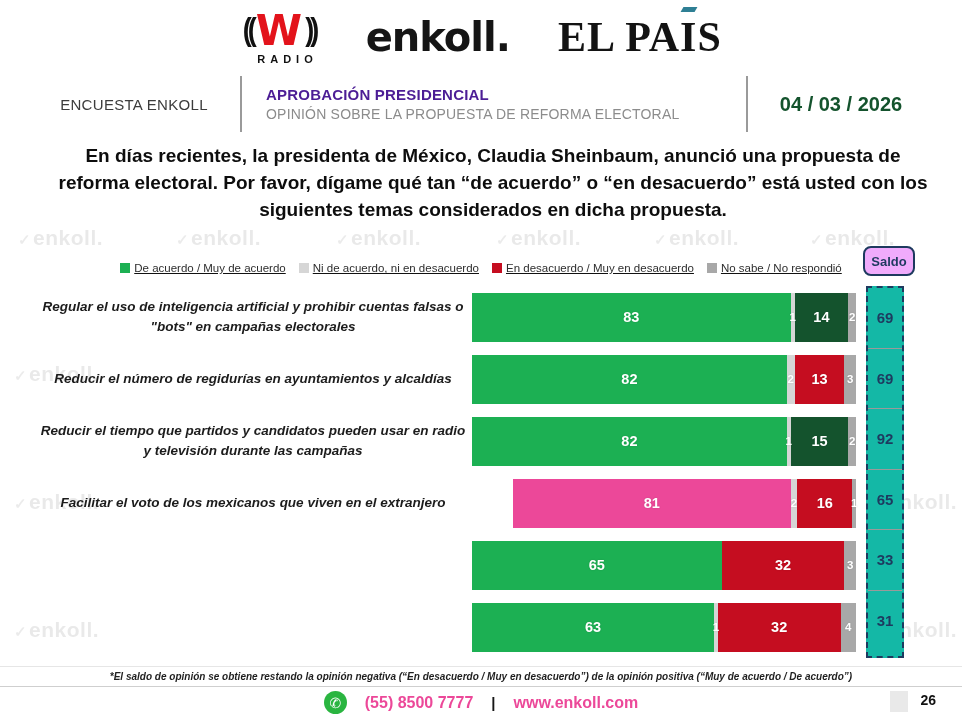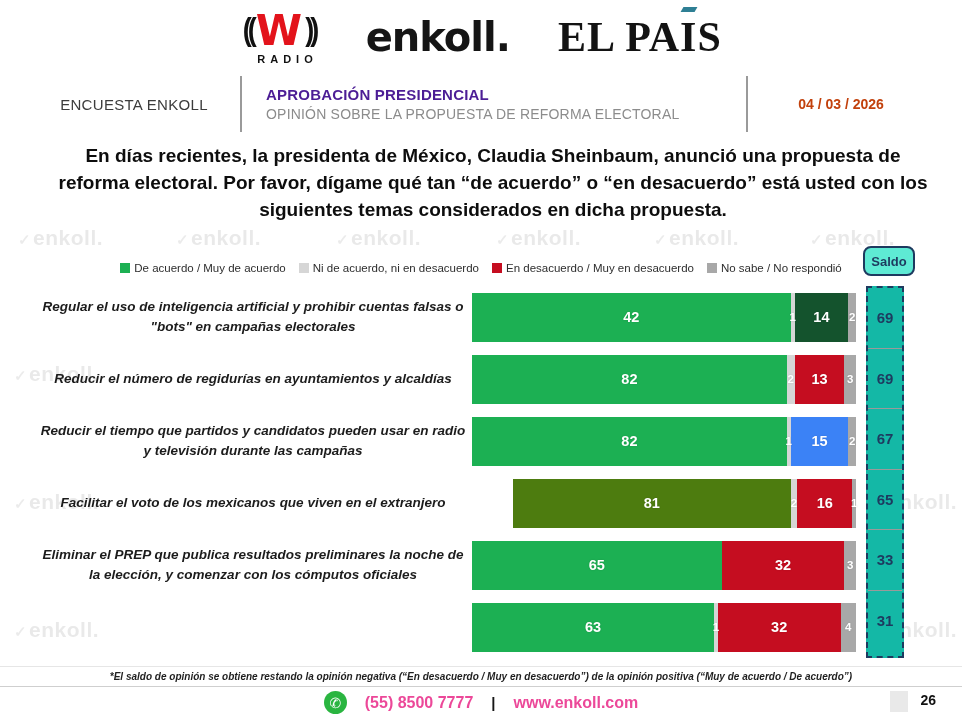--- a/index.html
+++ b/index.html
@@ -24,30 +24,30 @@
   .elpais-logo{font-family:"Liberation Serif",serif;font-size:42px;font-weight:bold;color:#131313;letter-spacing:1px;position:relative;}
   .elpais-logo .iacc{position:relative;}
   .elpais-logo .iacc .acc{position:absolute;top:-7px;left:2px;width:14px;height:5px;background:#2e7f94;transform:skewX(-30deg);}
   
   .titleband{position:absolute;top:76px;left:28px;right:28px;height:56px;display:flex;align-items:stretch;z-index:2;}
   .tb-left{width:212px;display:flex;align-items:center;justify-content:center;font-size:15px;color:#3c3c3c;letter-spacing:.3px;}
   .tb-div{width:2px;background:#9a9a9a;margin:0;}
   .tb-mid{flex:1;display:flex;flex-direction:column;justify-content:center;padding-left:24px;gap:3px;}
   .tb-title{font-size:15px;font-weight:bold;color:#4c1d95;letter-spacing:.2px;}
   .tb-sub{font-size:14px;color:#8c8c8c;letter-spacing:.2px;}
-  .tb-date{width:186px;display:flex;align-items:center;justify-content:center;font-size:14px;font-weight:600;color:#c2410c;}
+  .tb-date{width:186px;display:flex;align-items:center;justify-content:center;font-size:20px;font-weight:600;color:#14532d;}
   
   .question{position:absolute;top:143px;left:0;right:0;text-align:center;z-index:2;margin-left:24px;}
   .question p{margin:0 auto;max-width:884px;font-size:19px;font-weight:bold;color:#0d0d0d;line-height:1.42;}
   
-  .legend{position:absolute;top:262px;left:0;right:0;display:flex;justify-content:center;gap:13px;align-items:center;z-index:2;}
+  .legend{position:absolute;top:262px;left:0;right:0;display:flex;justify-content:center;gap:13px;align-items:center;z-index:2;text-decoration:underline;}
   .legend-item{display:flex;align-items:center;gap:4px;font-size:11.5px;color:#2e2e2e;}
   .legend-sq{width:10px;height:10px;display:inline-block;}
   
-  .saldo-label-box{position:absolute;top:246px;left:863px;width:48px;height:26px;border:2px solid #1e3a5f;border-radius:8px;display:flex;align-items:center;justify-content:center;font-size:13px;font-weight:bold;color:#1e3a5f;background:#5eead4;z-index:3;}
+  .saldo-label-box{position:absolute;top:246px;left:863px;width:48px;height:26px;border:2px solid #1e3a5f;border-radius:8px;display:flex;align-items:center;justify-content:center;font-size:13px;font-weight:bold;color:#1e3a5f;background:#f0abfc;z-index:3;}
   
   .chart{position:absolute;top:286px;left:40px;display:flex;z-index:2;}
   .labels-col{width:432px;}
   .row-label{height:62px;display:flex;align-items:center;justify-content:center;text-align:center;font-size:13.5px;font-weight:bold;font-style:italic;color:#1c1c1c;line-height:1.5;padding-right:6px;box-sizing:border-box;}
   .bars-col{width:384px;}
   .bar-row{height:62px;display:flex;align-items:center;}
   .bar{display:flex;width:100%;height:49px;}
   .seg{display:flex;align-items:center;justify-content:center;overflow:visible;position:relative;}
   .seg-val{color:#fff;font-weight:bold;font-size:14.5px;white-space:nowrap;z-index:1;text-shadow:0 0 2px rgba(0,0,0,.15);}
   .seg-val.small{font-size:11.5px;}
@@ -128,27 +128,26 @@
   </div>
 
 <div class="saldo-label-box">Saldo</div>
 
 <div class="chart">
   <div class="labels-col">
       <div class="row-label">Regular el uso de inteligencia artificial y prohibir cuentas falsas o "bots" en campañas electorales</div>
       <div class="row-label">Reducir el número de regidurías en ayuntamientos y alcaldías</div>
       <div class="row-label">Reducir el tiempo que partidos y candidatos pueden usar en radio y televisión durante las campañas</div>
       <div class="row-label">Facilitar el voto de los mexicanos que viven en el extranjero</div>
-      <div class="row-label">Eliminar el PREP que publica resultados preliminares la noche de la elección, y comenzar con los cómputos oficiales</div>
     </div>
   <div class="bars-col">
       <div class="bar-row">
         <div class="bar">
           <div class="seg" style="width: 83%; background: rgb(28, 176, 83);">
-            <span class="seg-val">42</span>
+            <span class="seg-val">83</span>
           </div>
           <div class="seg" style="width: 1%; background: rgb(214, 214, 214);">
             <span class="seg-val small">1</span>
           </div>
           <div class="seg" style="width: 14%; background: #14532d;">
             <span class="seg-val">14</span>
           </div>
           <div class="seg" style="width: 2%; background: rgb(168, 168, 168);">
             <span class="seg-val small">2</span>
           </div>
@@ -171,31 +170,31 @@
         </div>
       </div>
       <div class="bar-row">
         <div class="bar">
           <div class="seg" style="width: 82%; background: rgb(28, 176, 83);">
             <span class="seg-val">82</span>
           </div>
           <div class="seg" style="width: 1%; background: rgb(214, 214, 214);">
             <span class="seg-val small">1</span>
           </div>
-          <div class="seg" style="width: 15%; background: #3b82f6;">
+          <div class="seg" style="width: 15%; background: #14532d;">
             <span class="seg-val">15</span>
           </div>
           <div class="seg" style="width: 2%; background: rgb(168, 168, 168);">
             <span class="seg-val small">2</span>
           </div>
         </div>
       </div>
       <div class="bar-row">
         <div class="bar">
-          <div class="seg" style="width: 81%; background: #4d7c0f; margin-left: 41px;">
+          <div class="seg" style="width: 81%; background: #ec4899; margin-left: 41px;">
             <span class="seg-val">81</span>
           </div>
           <div class="seg" style="width: 2%; background: rgb(214, 214, 214);">
             <span class="seg-val small">2</span>
           </div>
           <div class="seg" style="width: 16%; background: rgb(197, 13, 32);">
             <span class="seg-val">16</span>
           </div>
           <div class="seg" style="width: 1%; background: rgb(168, 168, 168);">
             <span class="seg-val small">1</span>
@@ -228,21 +227,21 @@
           </div>
           <div class="seg" style="width: 4%; background: rgb(168, 168, 168);">
             <span class="seg-val small">4</span>
           </div>
         </div>
       </div>
     </div>
   <div class="saldo-col">
       <div class="saldo-cell">69</div>
       <div class="saldo-cell">69</div>
-      <div class="saldo-cell">67</div>
+      <div class="saldo-cell">92</div>
       <div class="saldo-cell">65</div>
       <div class="saldo-cell">33</div>
       <div class="saldo-cell">31</div>
     </div>
 </div>
 
 <div class="footnote">*El saldo de opinión se obtiene restando la opinión negativa (“En desacuerdo / Muy en desacuerdo”) de la opinión positiva (“Muy de acuerdo / De acuerdo”)</div>
 
 <div class="footer">
   <span class="wa-icon">✆</span>

